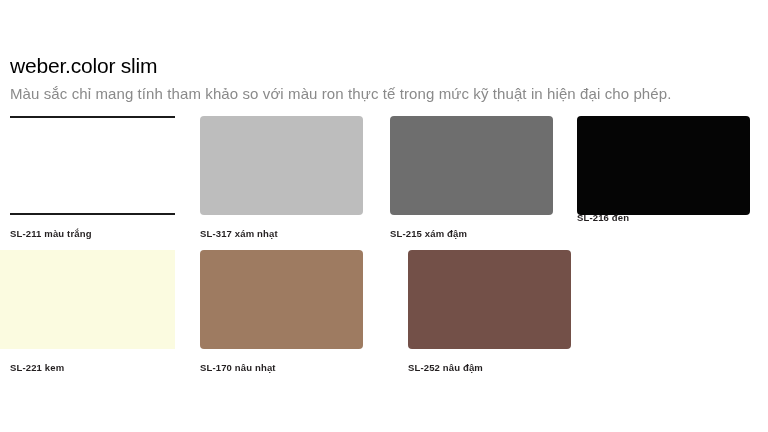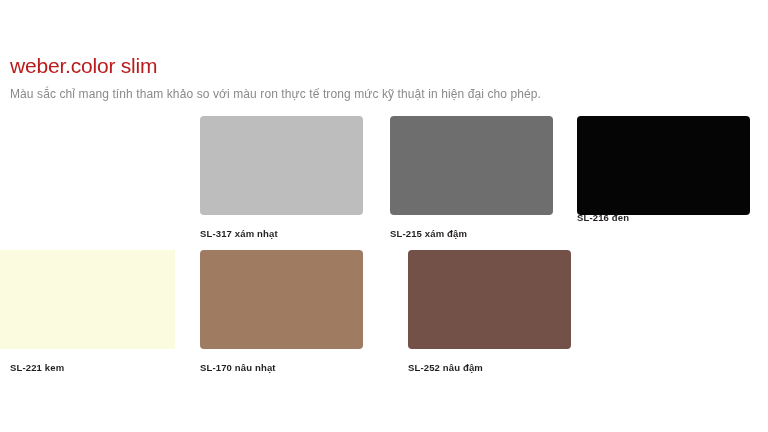--- a/index.html
+++ b/index.html
@@ -28,29 +28,29 @@
     top: 0;
     width: 768px;
   }
   .page-title {
     position: absolute;
     left: 10px;
     top: 54px;
     font-size: 21px;
     font-weight: 500;
     letter-spacing: -0.2px;
-    color: #b91c1c;
+    color: #000000;
     line-height: 24px;
     white-space: nowrap;
   }
   .page-subtitle {
     position: absolute;
     left: 10px;
     top: 87px;
-    font-size: 12px;
+    font-size: 15px;
     font-weight: 400;
     color: #8a8a8a;
     line-height: 14px;
     letter-spacing: 0.1px;
     white-space: nowrap;
   }
 
   
   .swatch-grid {
     position: absolute;
@@ -93,20 +93,24 @@
 <body>
 
 <div class="page">
 
   <div class="header">
     <div class="page-title">weber.color slim</div>
     <div class="page-subtitle">Màu sắc chỉ mang tính tham khảo so với màu ron thực tế trong mức kỹ thuật in hiện đại cho phép.</div>
   </div>
 
   <div class="swatch-grid" id="swatch-grid">
+      <div class="swatch-cell" style="left: 10px; top: 116px; width: 165px; height: 125px;">
+        <div class="swatch-chip outline-only" title="SL-211 màu trắng" style="width: 165px; height: 99px;"></div>
+        <div class="swatch-label" style="left: 0px; top: 112px;">SL-211 màu trắng</div>
+      </div>
       <div class="swatch-cell" style="left: 200px; top: 116px; width: 163px; height: 125px;">
         <div class="swatch-chip" title="SL-215 xám nhạt" style="width: 163px; height: 99px; background: rgb(189, 189, 189);"></div>
         <div class="swatch-label" style="left: 0px; top: 112px;">SL-317 xám nhạt</div>
       </div>
       <div class="swatch-cell" style="left: 390px; top: 116px; width: 140px; height: 125px; padding-left: 38px;">
         <div class="swatch-chip" title="SL-215 xám đậm" style="width: 163px; height: 99px; background: rgb(110, 110, 110);"></div>
         <div class="swatch-label" style="left: 0px; top: 112px;">SL-215 xám đậm</div>
       </div>
       <div class="swatch-cell" style="left: 577px; top: 116px; width: 173px; height: 125px;">
         <div class="swatch-chip" title="SL-216 đen" style="width: 173px; height: 99px; background: rgb(5, 5, 5);"></div>

